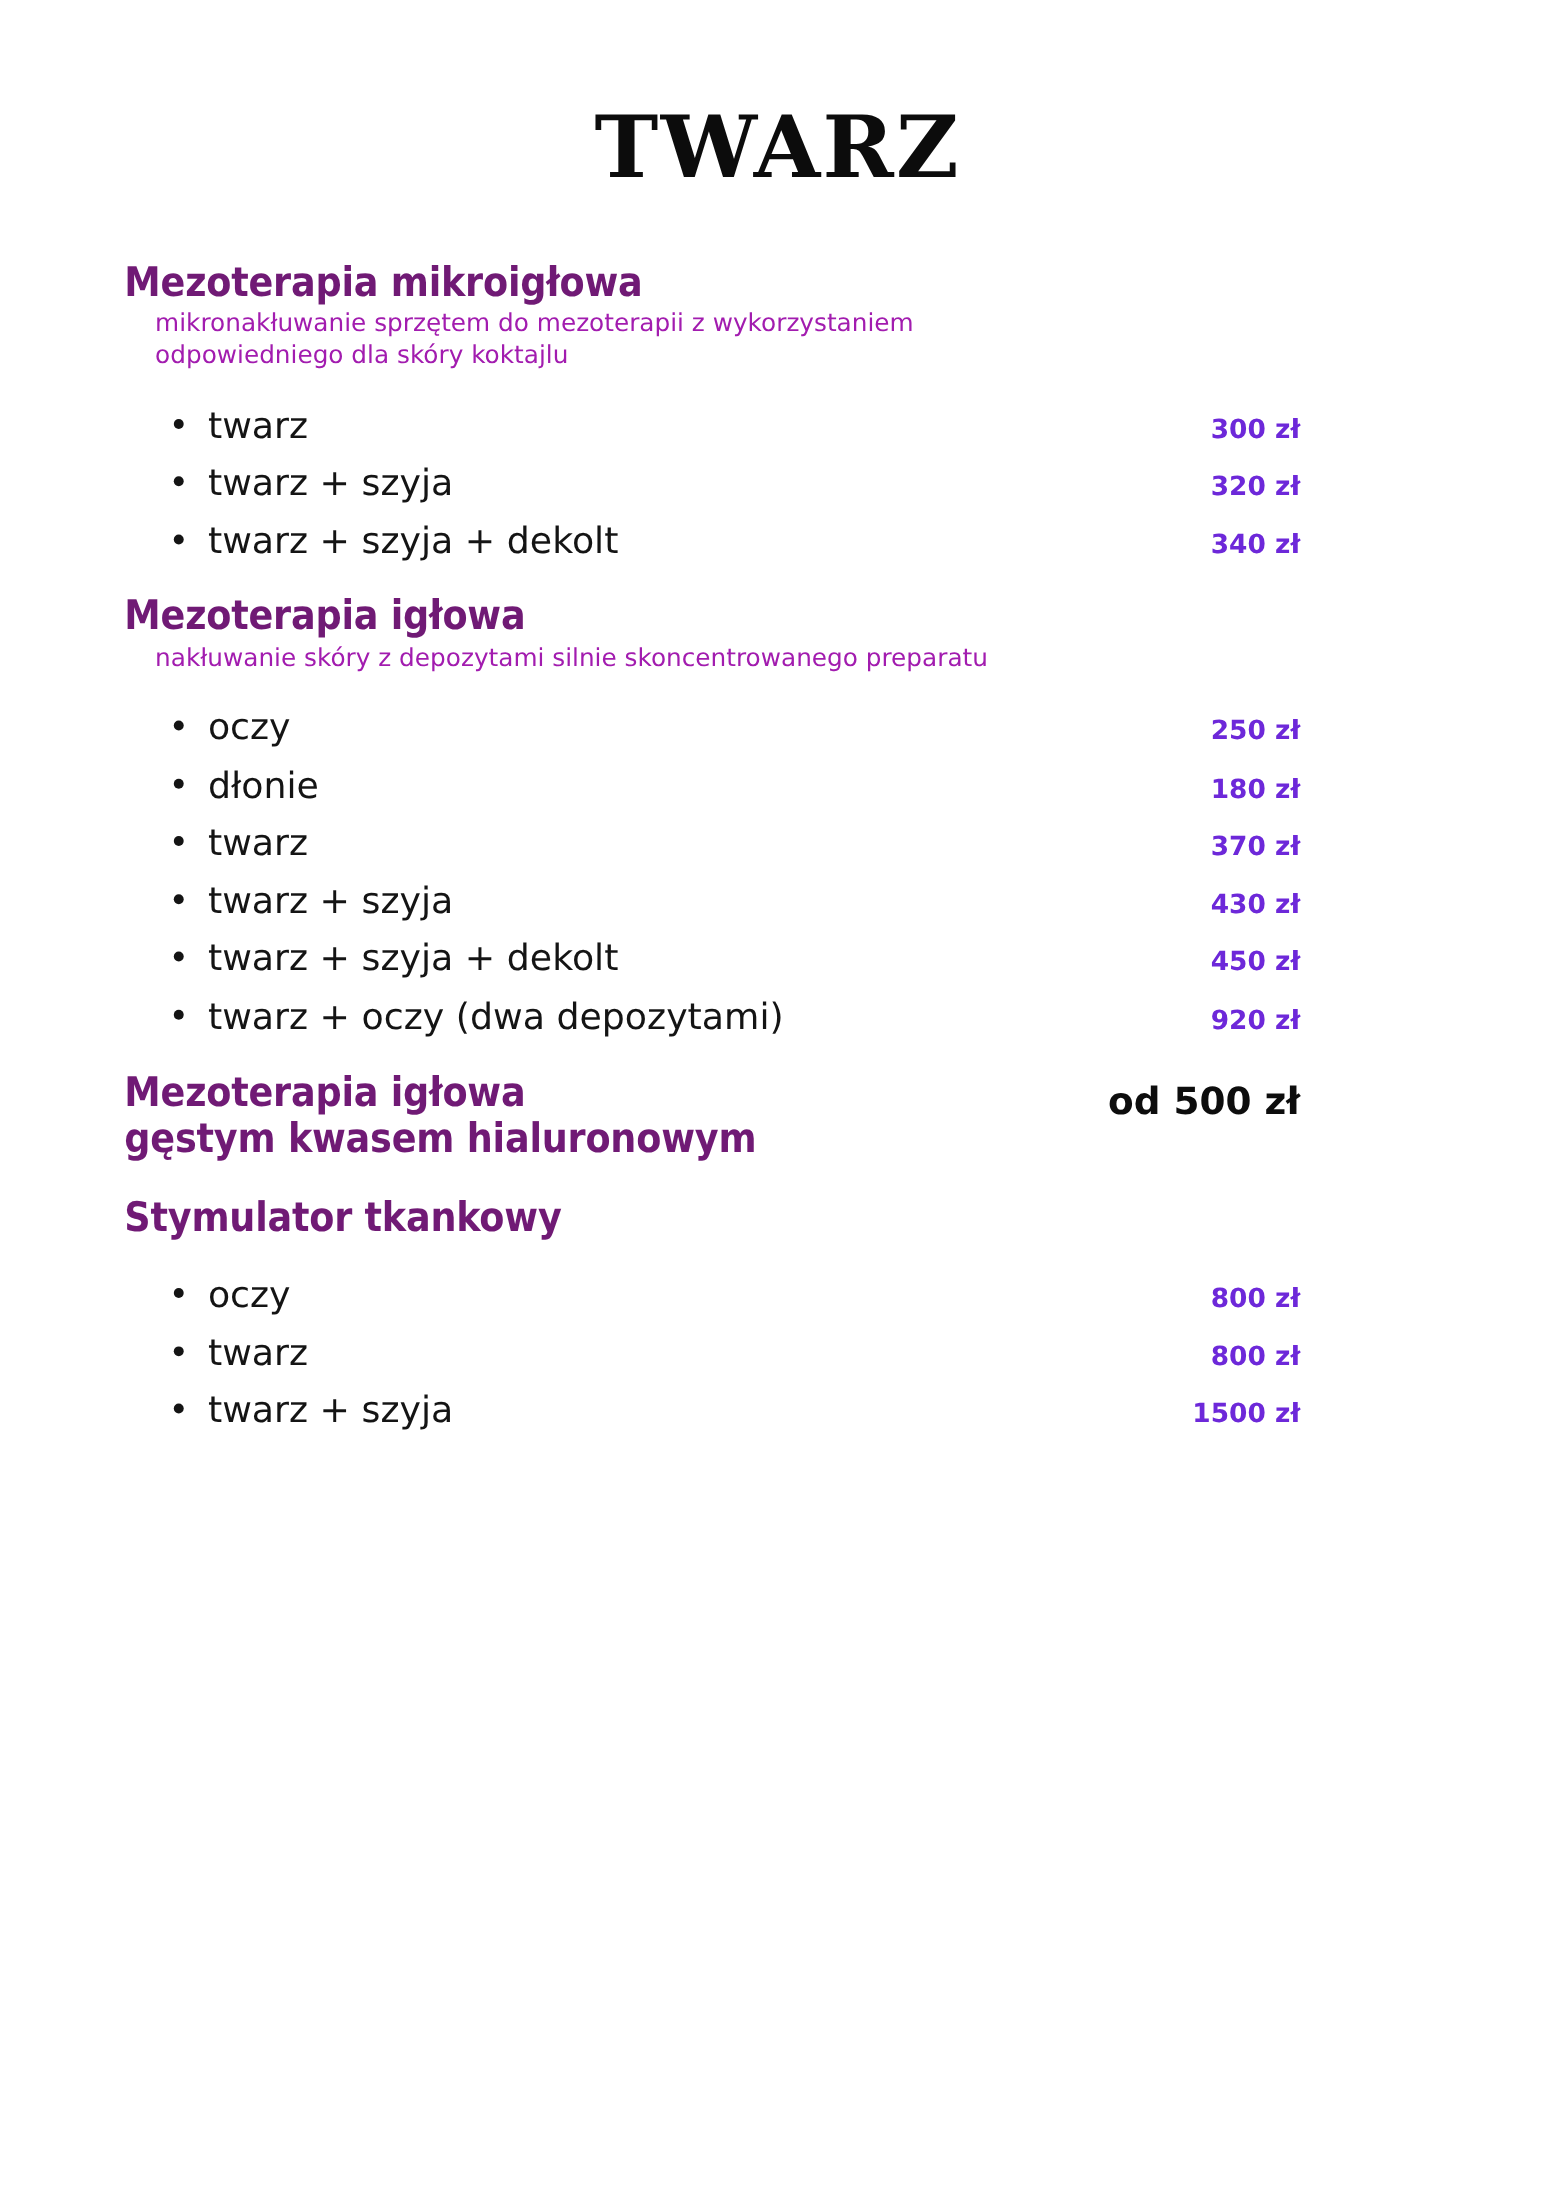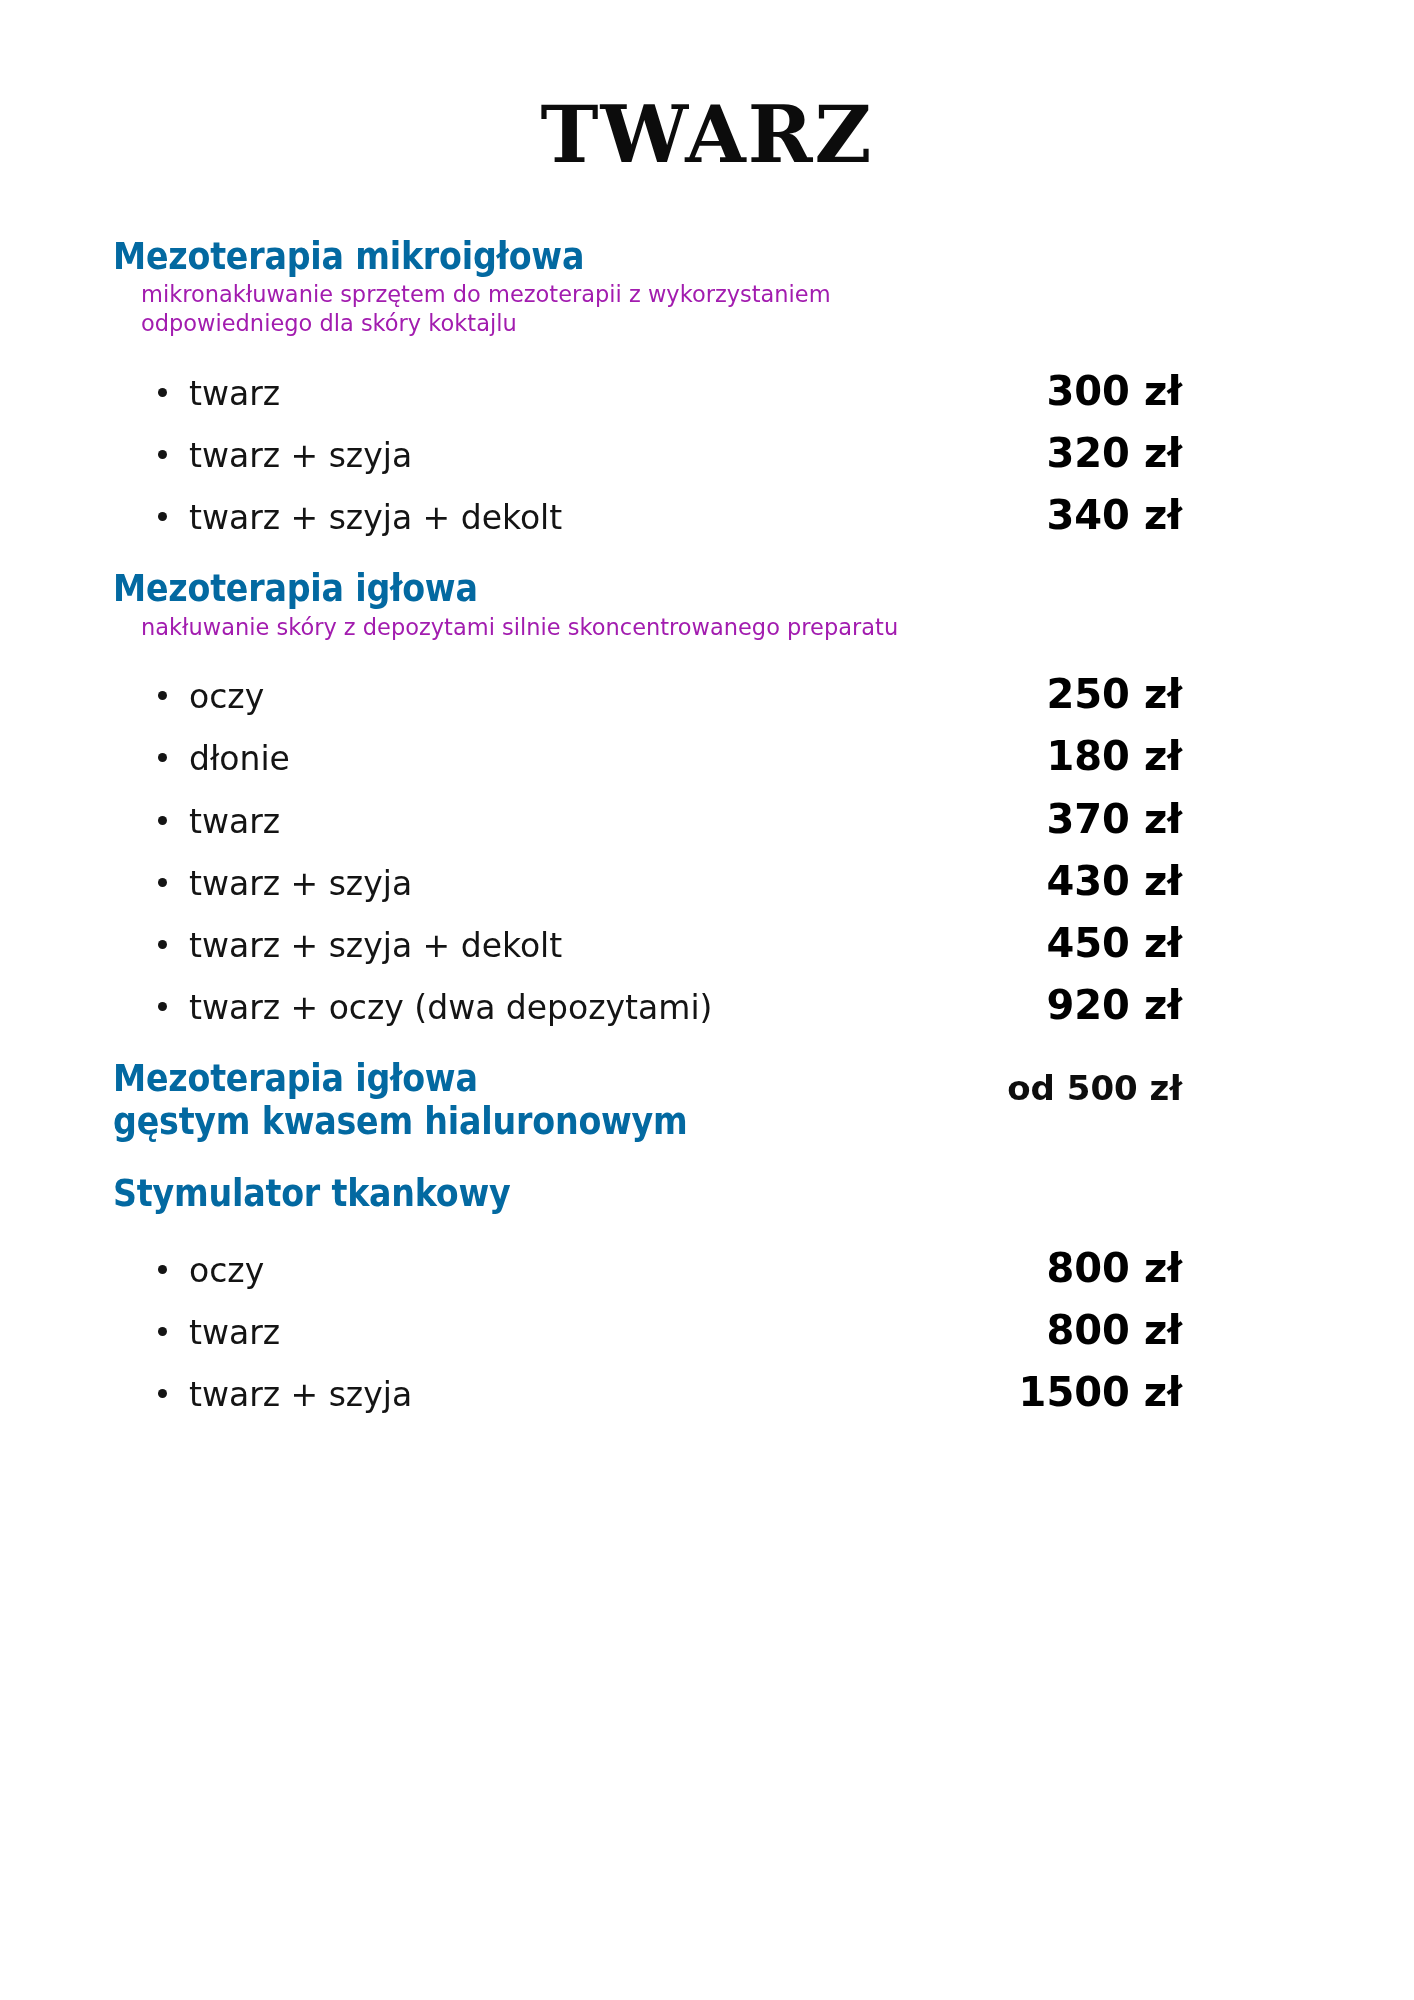--- a/index.html
+++ b/index.html
@@ -62,21 +62,21 @@
   .service-head {
     display: flex;
     align-items: flex-start;
     justify-content: space-between;
   }
   .service-title {
     font-size: 37px;
     font-weight: 700;
     line-height: 1.14;
     letter-spacing: -0.2px;
-    color: #0369a1;
+    color: #701a75;
     font-stretch: condensed;
     white-space: pre-line;
     margin: 0;
   }
   .service-title.two-line {
     max-width: 700px;
   }
   .service-head-price {
     font-size: 34px;
     font-weight: 700;
@@ -121,24 +121,24 @@
     height: 9px;
     border-radius: 50%;
     background: #141414;
     margin-right: 22px;
     margin-left: 45px;
     flex: none;
     position: relative;
     top: -8px;
   }
   .item-price {
-    font-size: 40px;
+    font-size: 24px;
     font-weight: 700;
     white-space: nowrap;
-    color: #000000;
+    color: #6d28d9;
     line-height: 1.38;
   }
 
   .gap-after-items { height: 18px; }
   .gap-md { height: 30px; }
 </style>
 </head>
 <body>
 
 <div class="page">

